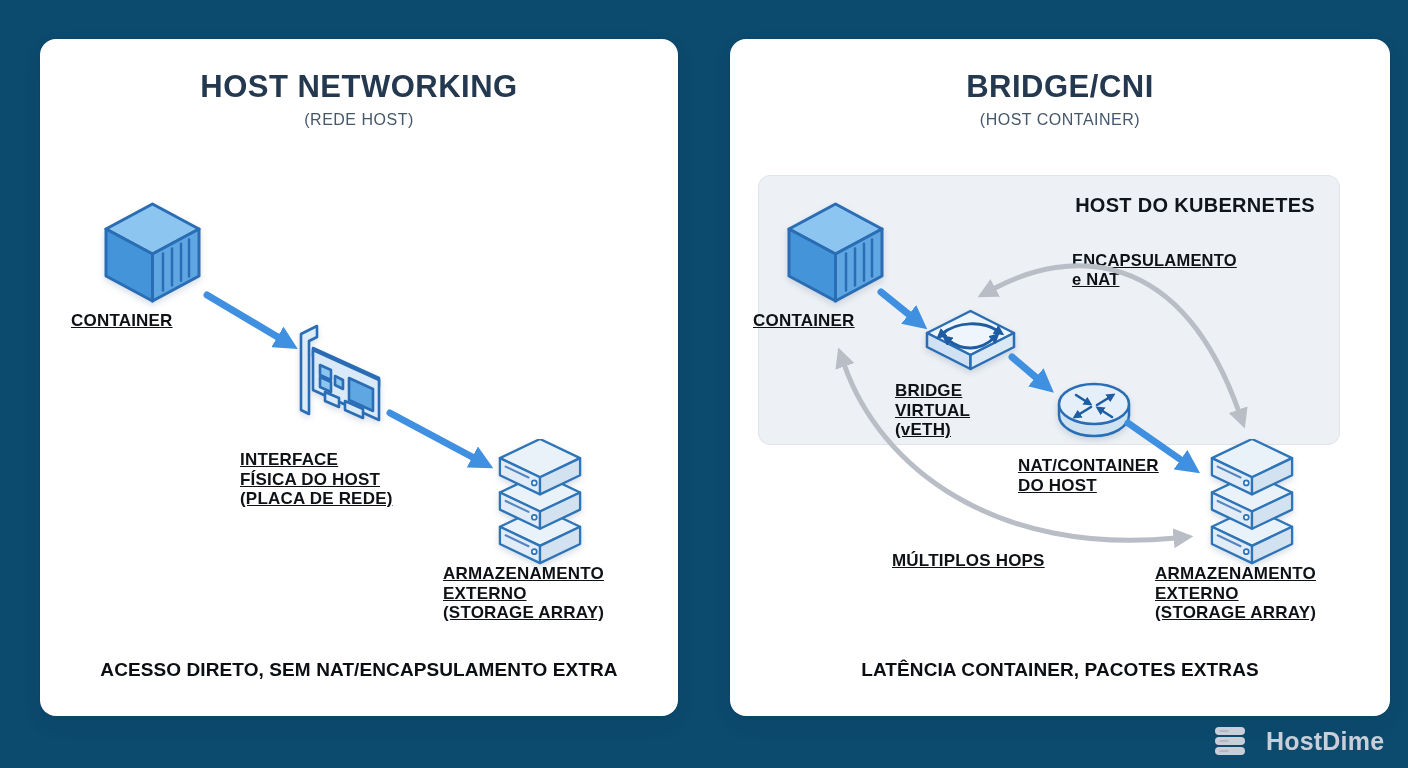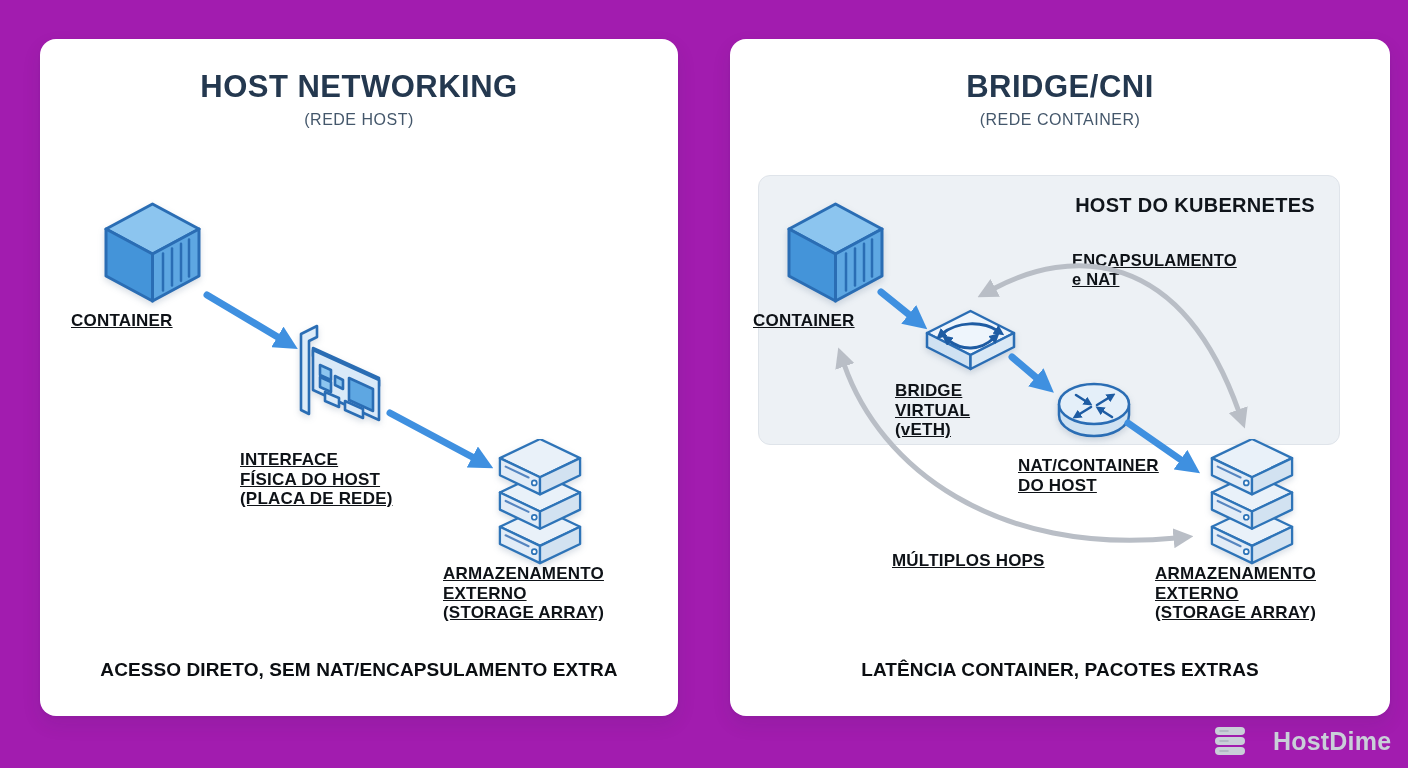--- a/index.html
+++ b/index.html
@@ -1,38 +1,38 @@
 <!DOCTYPE html>
 <html><head>
 <meta charset="utf-8">
 <style>
   html,body{margin:0;padding:0;}
   body{width:1408px;height:768px;overflow:hidden;}
-  .page{position:relative;width:1408px;height:768px;background:#a21caf;
+  .page{position:relative;width:1408px;height:768px;background:#0c4a6e;
         font-family:"Liberation Sans","DejaVu Sans",sans-serif;}
   .panel{position:absolute;top:39px;height:677px;background:#ffffff;border-radius:16px;
          box-shadow:0 8px 20px rgba(25,40,60,.09),0 1px 3px rgba(25,40,60,.06);}
   .panel.left{left:40px;width:638px;}
   .panel.right{left:730px;width:636px;padding-left:24px;}
   .panel-title{position:absolute;top:30px;left:0;width:100%;text-align:center;
                font-size:31px;font-weight:800;color:#24384f;letter-spacing:.5px;}
   .panel-subtitle{position:absolute;top:72px;left:0;width:100%;text-align:center;
                   font-size:16px;font-weight:400;color:#44576b;letter-spacing:.5px;}
   .label{position:absolute;font-weight:700;color:#0e1217;
          font-size:17px;line-height:1.15;white-space:pre-line;letter-spacing:.2px;text-decoration:underline;}
   .label.small{font-size:16.5px;}
   .footer-note{position:absolute;top:620px;left:0;width:100%;text-align:center;
                font-size:19px;font-weight:800;color:#0b0e12;letter-spacing:.1px;}
   .host-box{position:absolute;left:28px;top:136px;width:580px;height:268px;
             background:#edf1f5;border:1px solid #dfe4ea;border-radius:12px;}
   .host-box-title{position:absolute;top:18px;right:24px;font-size:20px;font-weight:800;
                   color:#10151b;letter-spacing:.3px;}
   .icon{position:absolute;filter:drop-shadow(0 3px 3px rgba(40,70,110,.18));}
   .arrow-layer{position:absolute;left:0;top:0;width:1408px;height:768px;pointer-events:none;}
-  .logo{position:absolute;left:1212px;top:726px;display:flex;align-items:center;gap:25px;}
+  .logo{position:absolute;left:1212px;top:726px;display:flex;align-items:center;gap:18px;}
   .logo-text{font-size:25px;font-weight:800;color:#c9cfd8;letter-spacing:.2px;}
 </style>
 </head>
 <body>
 
 <div class="page">
 
   <section class="panel left">
     <div class="panel-title">HOST NETWORKING</div>
     <div class="panel-subtitle">(REDE HOST)</div>
@@ -106,21 +106,21 @@
     </div>
     <div class="label" style="left:403px;top:525px;width:200px;">ARMAZENAMENTO
 EXTERNO
 (STORAGE ARRAY)</div>
 
     <div class="footer-note">ACESSO DIRETO, SEM NAT/ENCAPSULAMENTO EXTRA</div>
   </section>
 
   <section class="panel right">
     <div class="panel-title">BRIDGE/CNI</div>
-    <div class="panel-subtitle">(REDE CONTAINER)</div>
+    <div class="panel-subtitle">(HOST CONTAINER)</div>
 
     <div class="host-box">
       <div class="host-box-title">HOST DO KUBERNETES</div>
     </div>
 
     <div class="icon" style="left:53px;top:161px;">
       <svg width="105" height="105" viewBox="0 0 105 105">
         <g stroke="#2a6db4" stroke-width="3" stroke-linejoin="round">
           <polygon points="52.5,4 99,29 52.5,54 6,29" fill="#8cc5ef"></polygon>
           <polygon points="6,29 52.5,54 52.5,101 6,76" fill="#4494d9"></polygon>

